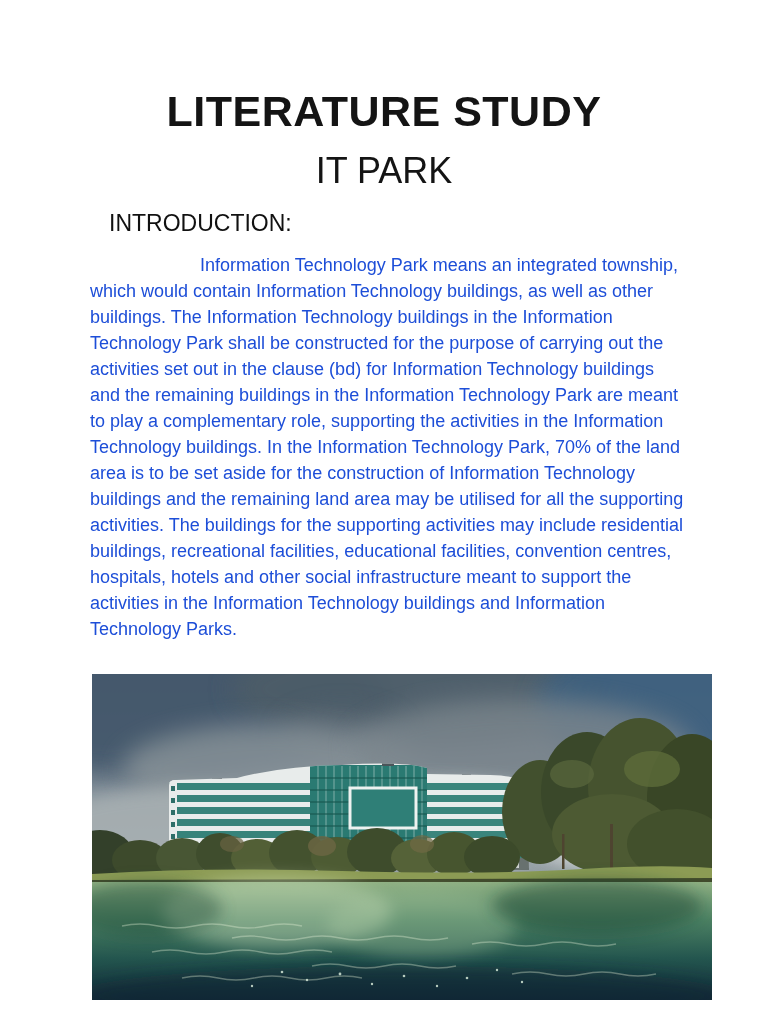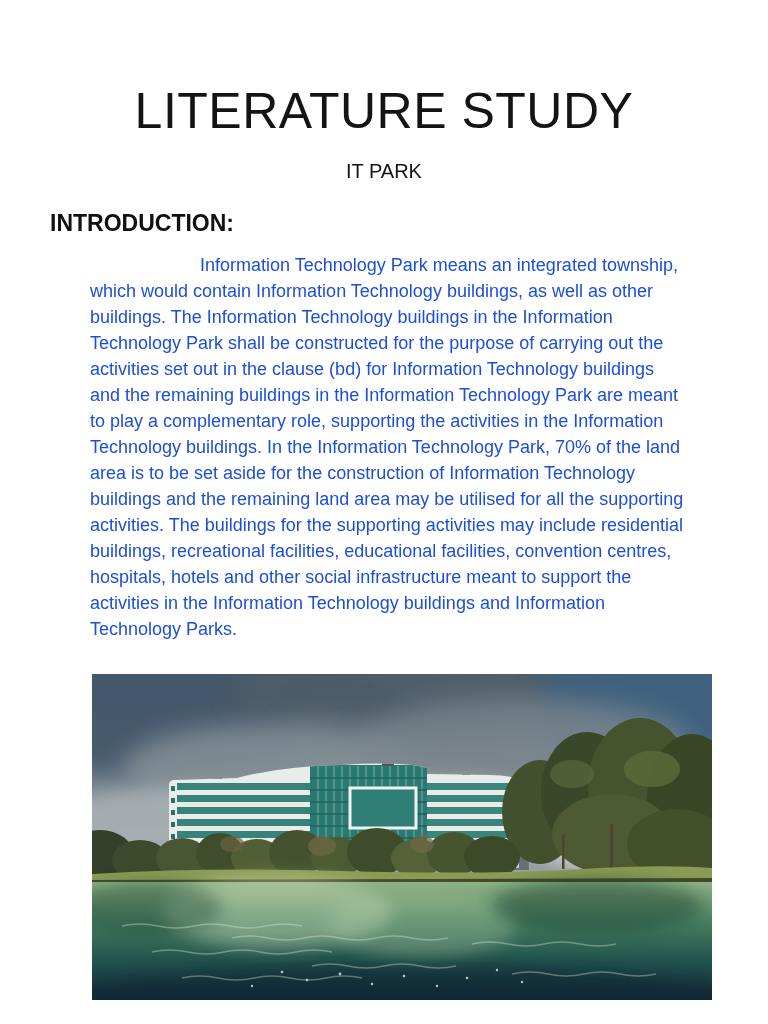--- a/index.html
+++ b/index.html
@@ -11,39 +11,39 @@
     box-sizing: border-box;
     padding-top: 86px;
     overflow: hidden;
     font-family: "Liberation Sans", sans-serif;
     color: #191919;
   }
   .doc-title {
     margin: 0 0 0 88px;
     width: 592px;
     text-align: center;
-    font-size: 50px;
-    font-weight: 400;
+    font-size: 43px;
+    font-weight: 700;
     line-height: 50px;
     letter-spacing: 0.5px;
     color: #141414;
   }
   .doc-subtitle {
     margin: 16px 0 0 88px;
     width: 592px;
     text-align: center;
-    font-size: 20px;
+    font-size: 36px;
     font-weight: 400;
     line-height: 38px;
     color: #141414;
   }
   .intro-heading {
-    margin: 18px 0 0 50px;
+    margin: 18px 0 0 109px;
     font-size: 23px;
-    font-weight: 700;
+    font-weight: 400;
     line-height: 30px;
     color: #111111;
   }
   .intro-paragraph {
     margin: 14px 0 0 90px;
     width: 596px;
     font-size: 18px;
     line-height: 26px;
     text-indent: 110px;
     color: #1d4ed8;

